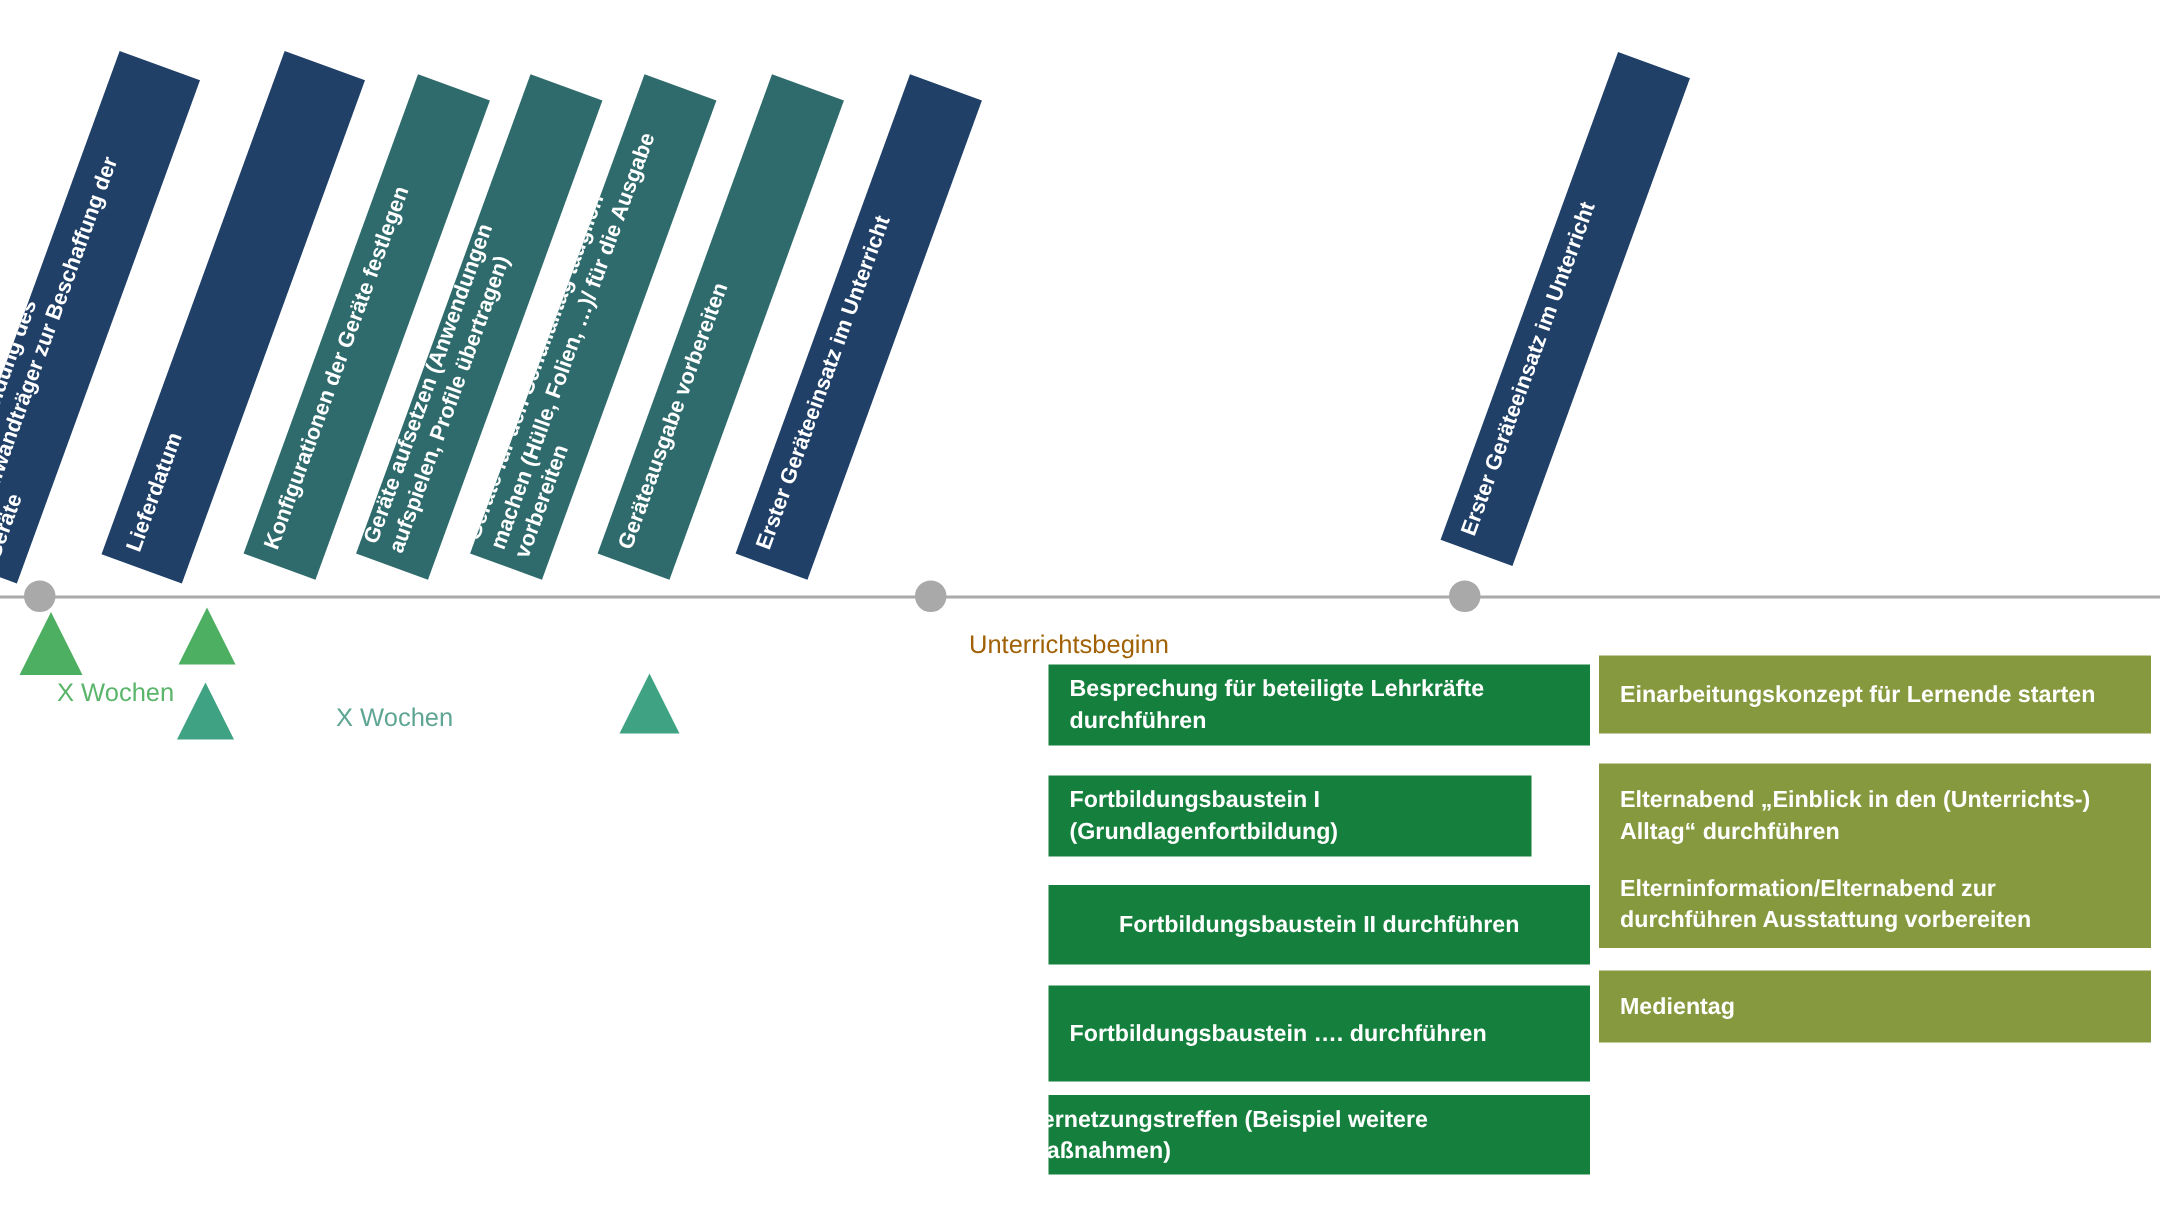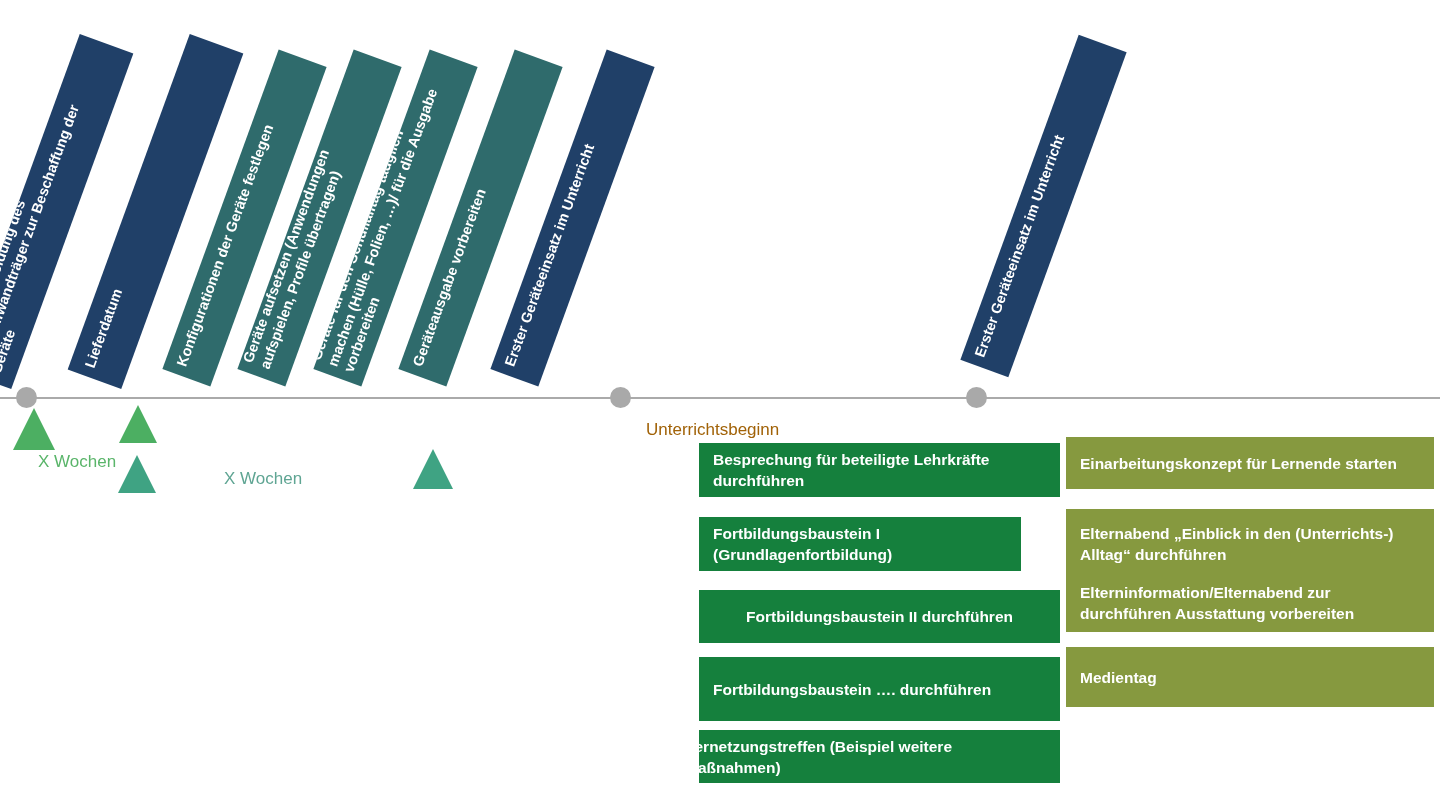--- a/index.html
+++ b/index.html
@@ -202,18 +202,18 @@
   <div id="tasks-right">
       <div class="box olive" style="left: 1066px; top: 437px; width: 368px; height: 52px;">
         <span>Einarbeitungskonzept für Lernende starten</span>
       </div>
       <div class="box olive" style="left: 1066px; top: 509px; width: 368px; height: 70px;">
         <span>Elternabend „Einblick in den (Unterrichts-) Alltag“ durchführen</span>
       </div>
       <div class="box olive" style="left: 1066px; top: 574px; width: 368px; height: 58px;">
         <span>Elterninformation/Elternabend zur durchführen Ausstattung vorbereiten</span>
       </div>
-      <div class="box olive" style="left: 1066px; top: 647px; width: 368px; height: 60px;">
+      <div class="box olive" style="left: 1066px; top: 647px; width: 368px; height: 48px;">
         <span>Medientag</span>
       </div>
     </div>
 
 </div>
 
 </body></html>

